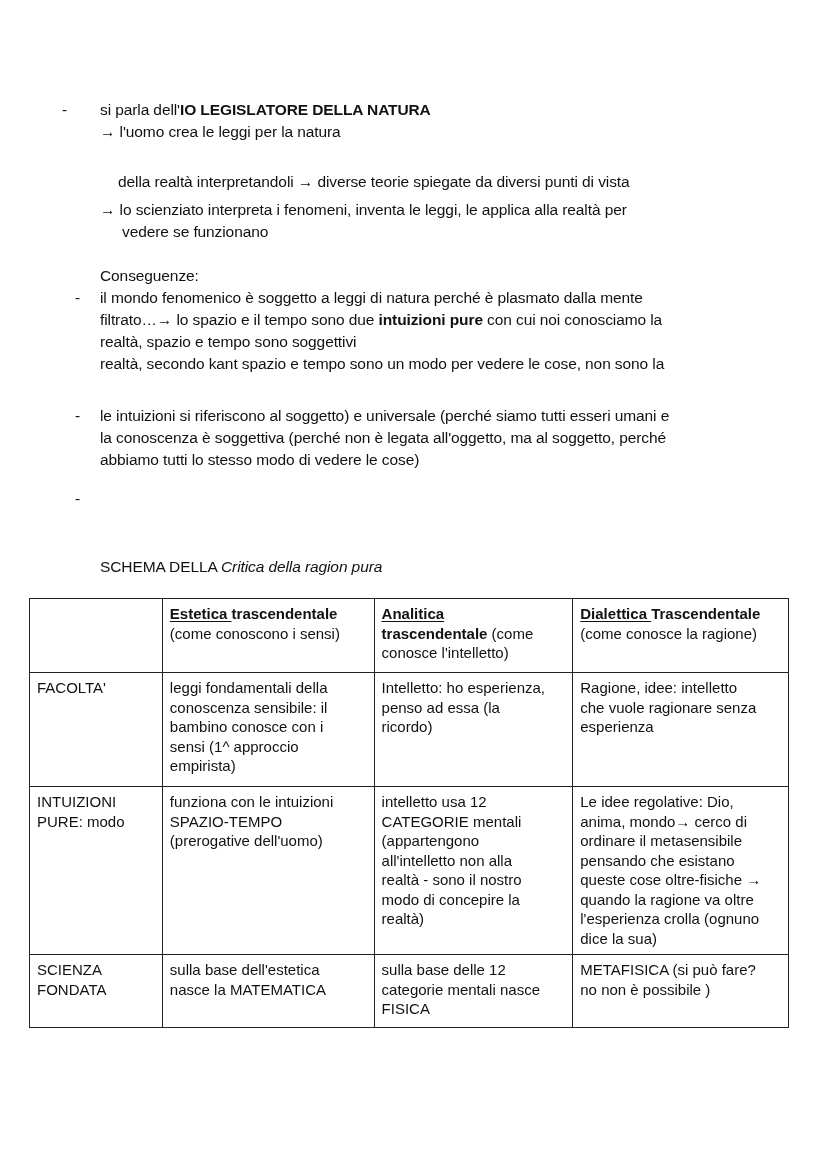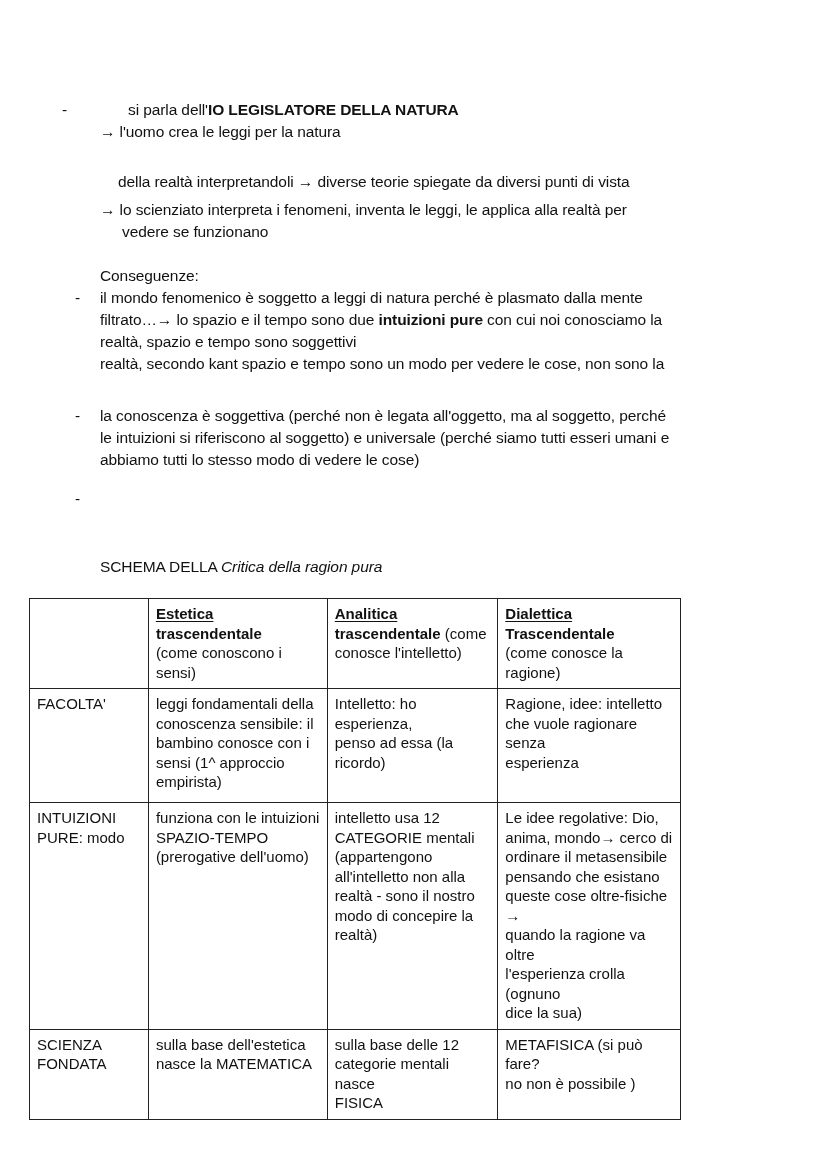--- a/index.html
+++ b/index.html
@@ -32,21 +32,21 @@
       line-height: 22px;
     }
     .bold { font-weight: bold; }
     .ital { font-style: italic; text-align: center; }
     .und { text-decoration: underline; text-underline-offset: 2px; }
 
     table.schema {
       position: absolute;
       left: 29px;
       top: 598px;
-      width: 652px;
+      width: 760px;
       border-collapse: collapse;
       font-family: "Liberation Sans", sans-serif;
       font-size: 15px;
       line-height: 19.5px;
       color: #111111;
     }
     table.schema td {
       border: 1.5px solid #222222;
       vertical-align: top;
       padding: 5px 7px 6px 7px;
@@ -59,42 +59,42 @@
     tr.r1 td { height: 102px; }
     tr.r2 td { height: 154px; }
     tr.r3 td { height: 61px; }
   </style>
 </head>
 <body>
 
 <div class="page">
 
   <span class="dash" style="left:62px; top:99px;">-</span>
-  <div class="text-block" style="left:100px; top:99px;margin-left:28px;">
+  <div class="text-block" style="left:100px; top:99px;">
     <span>si parla dell'</span><span class="bold">IO LEGISLATORE DELLA NATURA</span>
   </div>
   <div class="text-block" style="left:100px; top:121px;text-align:center;">→ l'uomo crea le leggi per la natura</div>
   <div class="text-block" style="left:118px; top:171px;">della realtà interpretandoli → diverse teorie spiegate da diversi punti di vista</div>
   <div class="text-block" style="left:100px; top:199px;">→ lo scienziato interpreta i fenomeni, inventa le leggi, le applica alla realtà per</div>
   <div class="text-block" style="left:122px; top:221px;">vedere se funzionano</div>
 
   <div class="text-block" style="left:100px; top:265px;">Conseguenze:</div>
 
   <span class="dash" style="left:75px; top:287px;">-</span>
   <div class="text-block" style="left:100px; top:287px;">
     <div>il mondo fenomenico è soggetto a leggi di natura perché è plasmato dalla mente</div>
     <div><span>filtrato…→ lo spazio e il tempo sono due </span><span class="bold">intuizioni pure</span><span> con cui noi conosciamo la</span></div>
     <div>realtà, spazio e tempo sono soggettivi</div>
     <div>realtà, secondo kant spazio e tempo sono un modo per vedere le cose, non sono la</div>
   </div>
 
   <span class="dash" style="left:75px; top:405px;">-</span>
   <div class="text-block" style="left:100px; top:405px;">
+    <div>le intuizioni si riferiscono al soggetto) e universale (perché siamo tutti esseri umani e</div>
     <div>la conoscenza è soggettiva (perché non è legata all'oggetto, ma al soggetto, perché</div>
-    <div>le intuizioni si riferiscono al soggetto) e universale (perché siamo tutti esseri umani e</div>
     <div>abbiamo tutti lo stesso modo di vedere le cose)</div>
   </div>
 
   <span class="dash" style="left:75px; top:488px;">-</span>
 
   <div class="text-block" style="left:100px; top:556px;">
     <span>SCHEMA DELLA </span><span class="ital">Critica della ragion pura</span>
   </div>
 
   <table class="schema">

